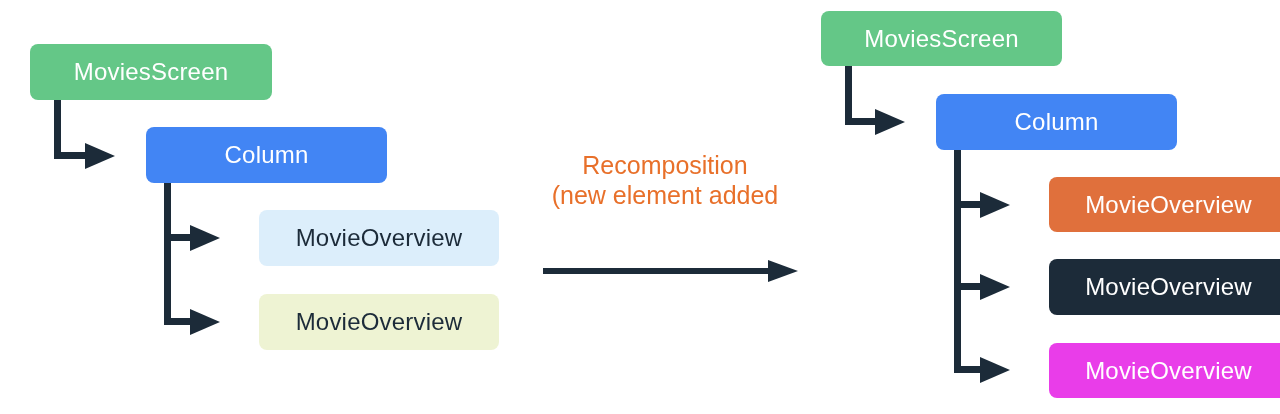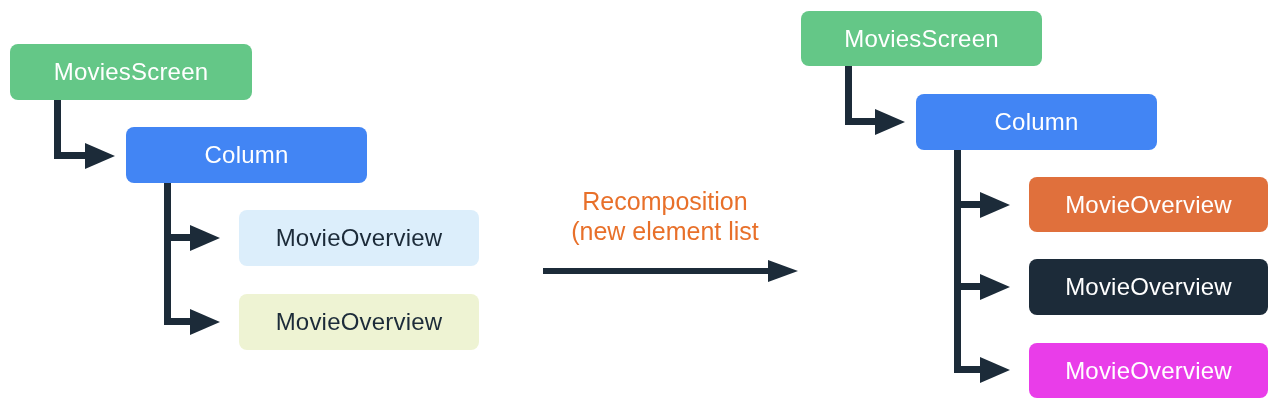--- a/index.html
+++ b/index.html
@@ -17,20 +17,21 @@
   }
   .node {
     position: absolute;
     display: flex;
     align-items: center;
     justify-content: center;
     border-radius: 8px;
     font-size: 24px;
     letter-spacing: 0.2px;
     white-space: nowrap;
+    margin-left: 20px;
   }
   .line {
     position: absolute;
     background: var(--arrow, #1C2B39);
   }
   .head {
     position: absolute;
     width: 0;
     height: 0;
     border-top: 13px solid transparent;
@@ -43,21 +44,20 @@
     border-left-width: 30px;
   }
   .mid-label {
     position: absolute;
     left: 500px;
     top: 150px;
     width: 330px;
     text-align: center;
     font-size: 25px;
     line-height: 30px;
-    margin-top: 36px;
   }
 </style>
 </head>
 <body>
 
 <div class="canvas">
 
   <div class="node" style="left: 10px; top: 44px; width: 242px; height: 56px; background-color: rgb(100, 199, 135); color: rgb(255, 255, 255);">MoviesScreen</div>
 
   <div class="line" style="left:54px; top:100px; width:7px; height:59px;"></div>
@@ -71,21 +71,21 @@
   <div class="head" style="left:190px; top:225px;"></div>
   <div class="line" style="left:164px; top:318px; width:30px; height:7px;"></div>
   <div class="head" style="left:190px; top:309px;"></div>
 
   <div class="node" style="left: 239px; top: 210px; width: 240px; height: 56px; background-color: rgb(220, 238, 251); color: rgb(28, 43, 57);">MovieOverview</div>
 
   <div class="node" style="left: 239px; top: 294px; width: 240px; height: 56px; background-color: rgb(238, 243, 211); color: rgb(28, 43, 57);">MovieOverview</div>
 
   <div class="mid-label" style="color: rgb(232, 112, 42);">
     <div>Recomposition</div>
-    <div>(new element list</div>
+    <div>(new element added</div>
   </div>
 
   <div class="line" style="left:543px; top:268px; width:228px; height:6px;"></div>
   <div class="head mid" style="left:768px; top:260px;"></div>
 
   <div class="node" style="left: 801px; top: 11px; width: 241px; height: 55px; background-color: rgb(100, 199, 135); color: rgb(255, 255, 255);">MoviesScreen</div>
 
   <div class="line" style="left:845px; top:66px; width:7px; height:59px;"></div>
   <div class="line" style="left:845px; top:118px; width:34px; height:7px;"></div>
   <div class="head" style="left:875px; top:109px;"></div>

